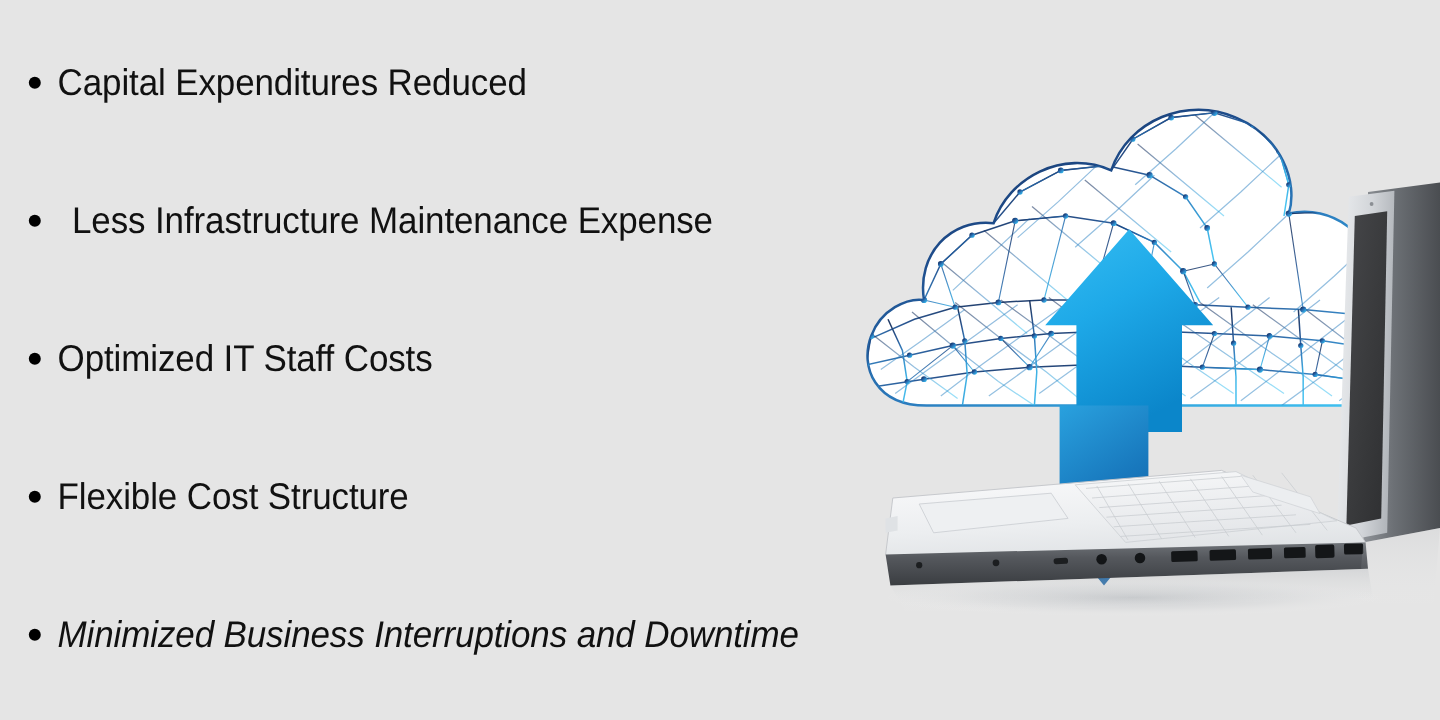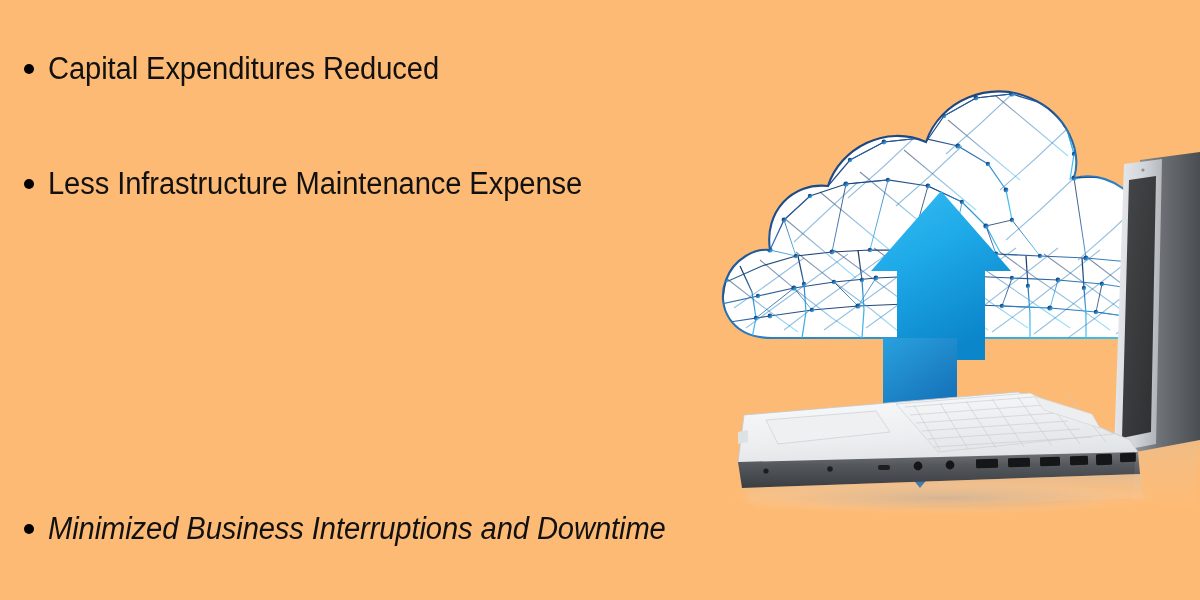--- a/index.html
+++ b/index.html
@@ -9,21 +9,21 @@
     background: #ffffff;
   }
   body {
     font-family: "Liberation Sans", "DejaVu Sans", sans-serif;
   }
 
   #slide {
     position: relative;
     width: 1200px;
     height: 600px;
-    background: #fdba74;
+    background: #e5e5e5;
     overflow: hidden;
   }
 
   
   #bullet-list {
     position: absolute;
     left: 0;
     top: 0;
     width: 900px;
     height: 600px;
@@ -51,21 +51,21 @@
     font-family: "Liberation Sans", "DejaVu Sans", sans-serif;
     font-size: 31px;
     line-height: 40px;
     color: #111111;
     letter-spacing: -0.1px;
     transform: scaleX(0.94);
     transform-origin: left center;
   }
 
   .bullet-row.r0 { top: 46px; }
-  .bullet-row.r1 { top: 161px; }
+  .bullet-row.r1 { top: 161px; gap: 12px; }
   .bullet-row.r2 { top: 276px; }
   .bullet-row.r3 { top: 391px; }
   .bullet-row.r4 { top: 506px; font-style: italic; }
 
   
   #artwork {
     position: absolute;
     left: 700px;
     top: 60px;
     width: 500px;
@@ -87,21 +87,29 @@
     <li class="bullet-row r0">
       <span class="bullet-dot"></span>
       <span class="bullet-text">Capital Expenditures Reduced</span>
     </li>
 
     <li class="bullet-row r1">
       <span class="bullet-dot"></span>
       <span class="bullet-text">Less Infrastructure Maintenance Expense</span>
     </li>
 
-
+    <li class="bullet-row r2">
+      <span class="bullet-dot"></span>
+      <span class="bullet-text">Optimized IT Staff Costs</span>
+    </li>
+
+    <li class="bullet-row r3">
+      <span class="bullet-dot"></span>
+      <span class="bullet-text">Flexible Cost Structure</span>
+    </li>
 
     <li class="bullet-row r4">
       <span class="bullet-dot"></span>
       <span class="bullet-text">Minimized Business Interruptions and Downtime</span>
     </li>
 
   </ul>
 
   <div id="artwork">
     <svg viewBox="0 0 500 500" xmlns="http://www.w3.org/2000/svg">

